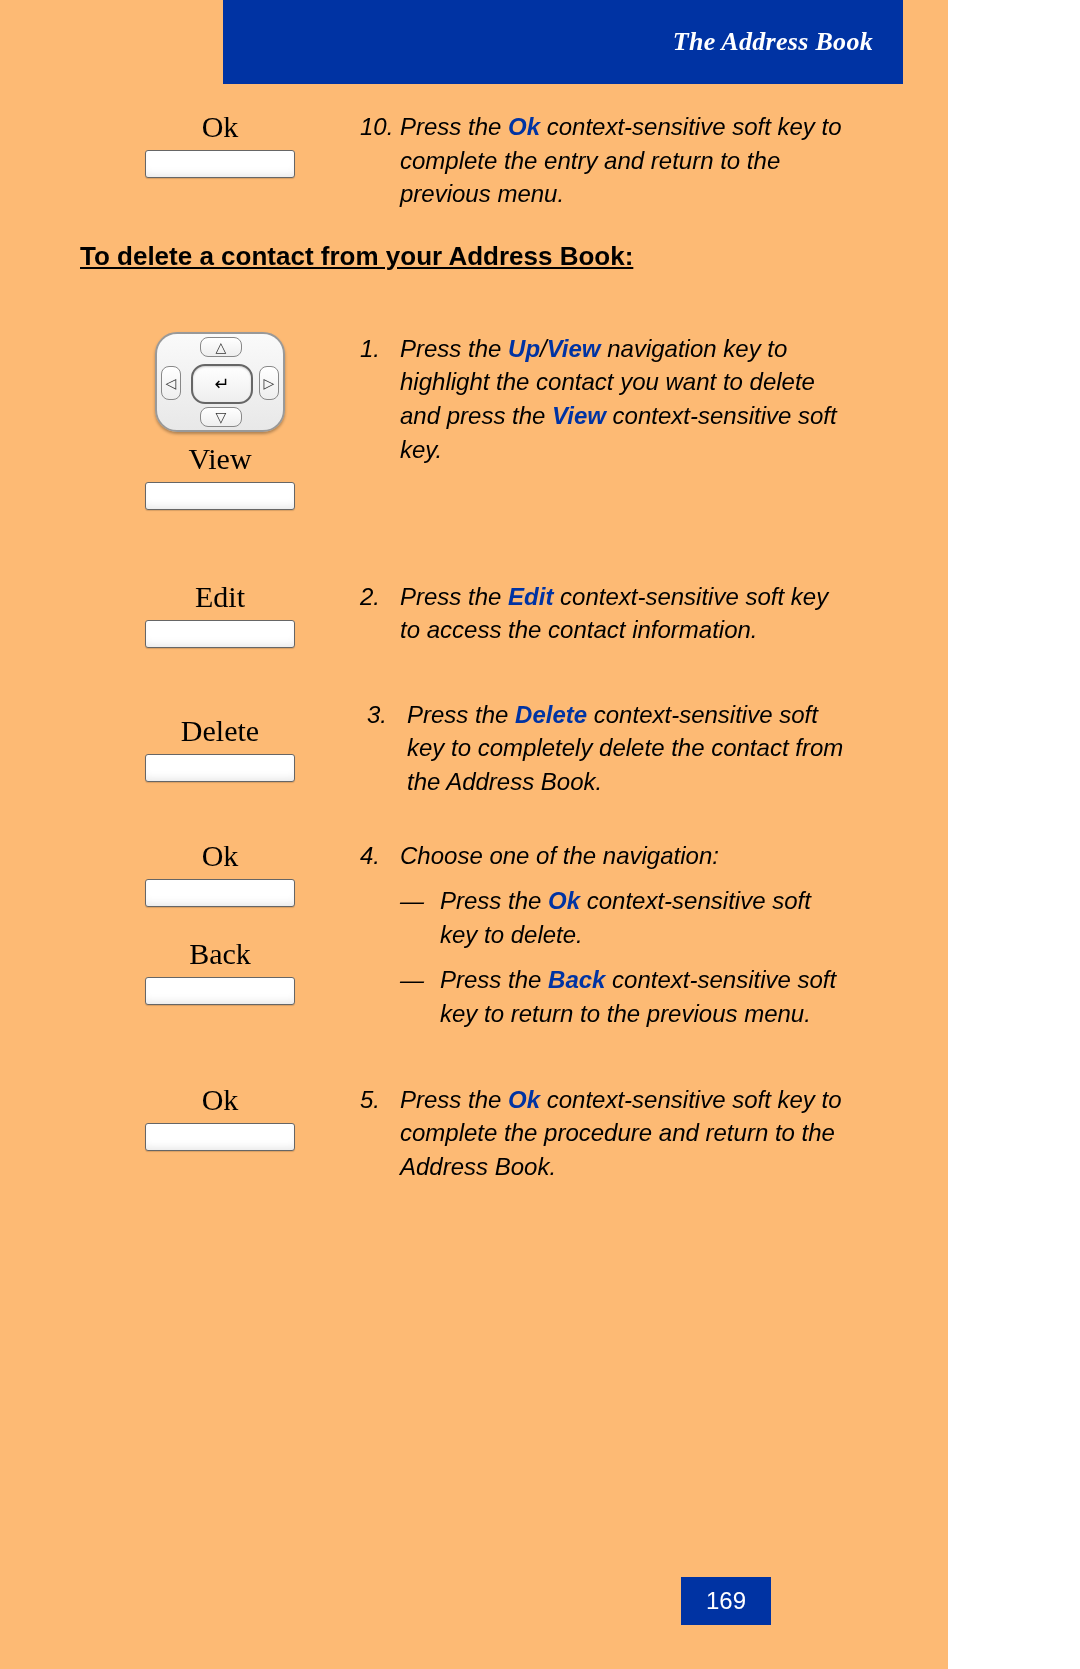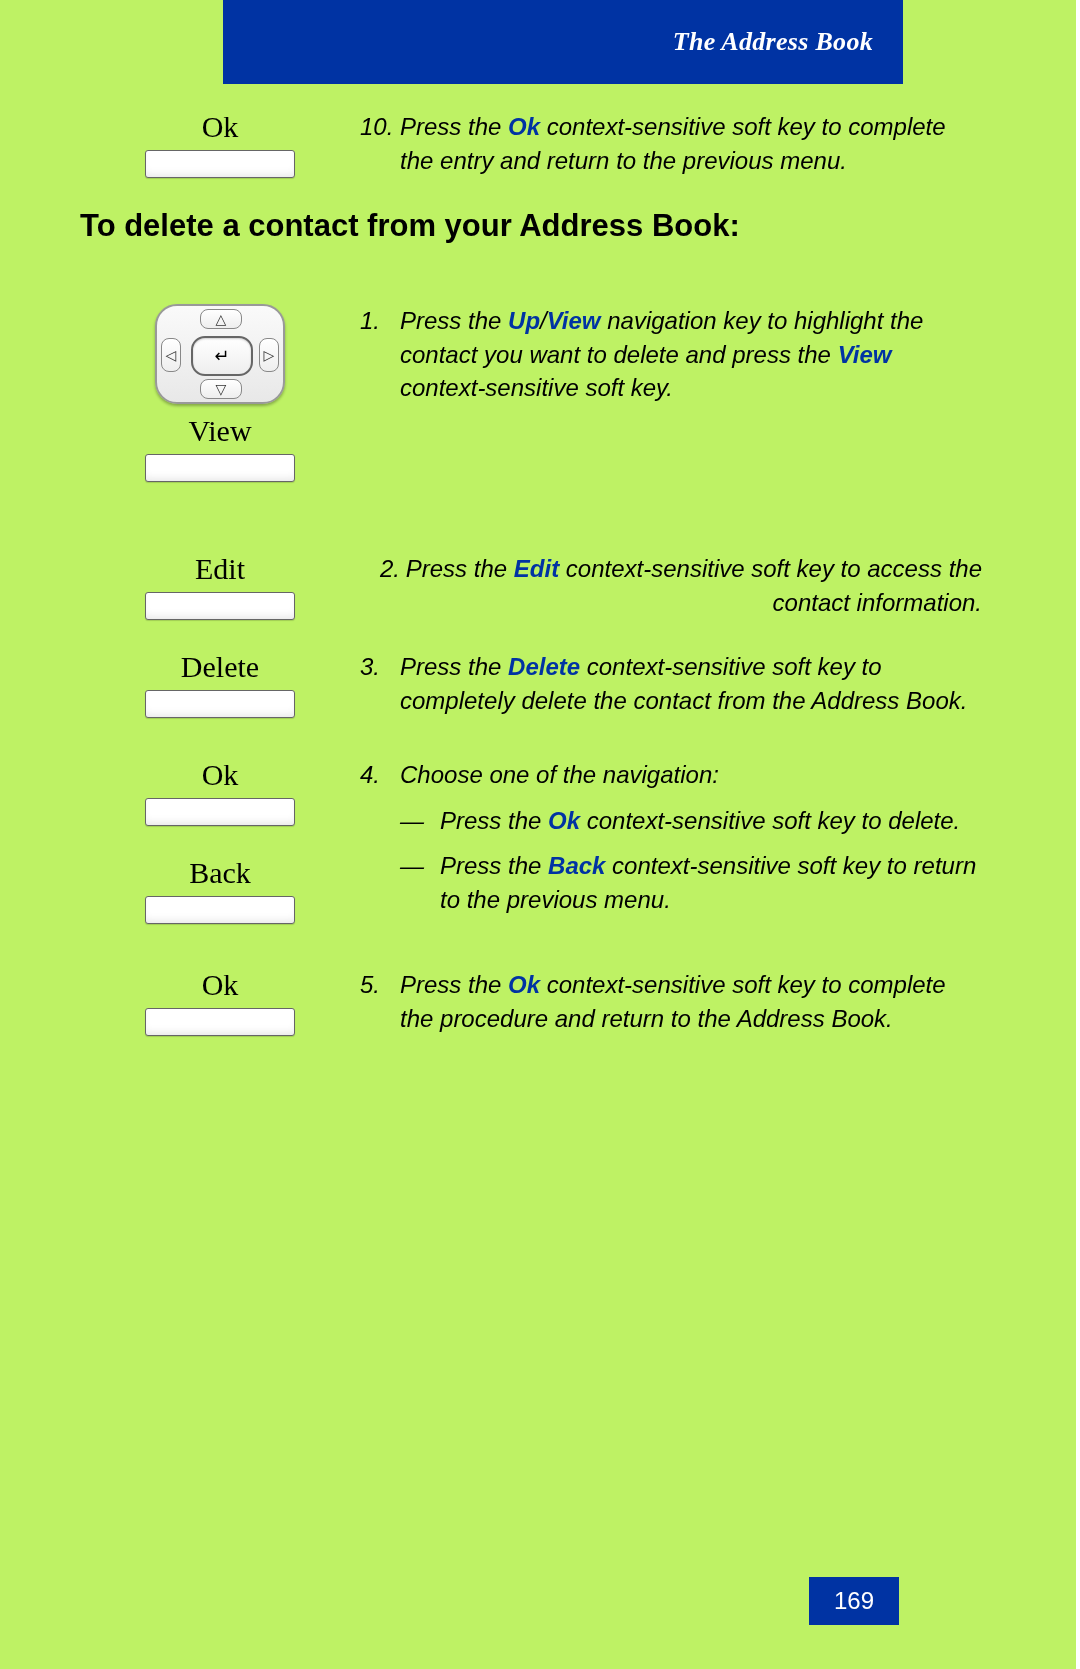--- a/index.html
+++ b/index.html
@@ -3,24 +3,24 @@
 <meta charset="utf-8">
 <style>
   html, body {
     margin: 0;
     padding: 0;
     background: #fff;
     font-family: Arial, Helvetica, sans-serif;
     color: #000;
   }
   .page {
-    width: 1076px;
+    width: 948px;
     height: 1669px;
     position: relative;
-    background: #bef264;
+    background: #fdba74;
     box-sizing: border-box;
   }
 
   
   .header-band {
     position: absolute;
     left: 223px;
     top: 0;
     width: 680px;
     height: 84px;
@@ -95,23 +95,24 @@
     box-shadow: inset 0 -6px 8px -4px #e5e5e5, inset 0 6px 8px -4px #ffffff, 0 1px 1px rgba(0,0,0,0.15);
     box-sizing: border-box;
   }
 
   .key-emph {
     color: #0033A3;
     font-weight: bold;
   }
 
   .section-heading {
-    font-size: 31px;
+    font-size: 26px;
     font-weight: bold;
     margin: 28px 0 60px 0;
+    text-decoration: underline;
   }
 
   .ol-num { display: table-cell; width: 40px; vertical-align: top; }
   .ol-txt { display: table-cell; vertical-align: top; }
   .ol-row { display: table-row; font-style: italic; }
   .ol-tbl { display: table; }
 
   
   .dpad-wrap {
     width: 130px;
@@ -219,38 +220,38 @@
             <div class="ol-row">
           <span class="ol-num">1.</span>
           <span class="ol-txt">
             <span>Press the </span><span class="key-emph">Up</span><span>/</span><span class="key-emph">View</span><span> navigation key to highlight the contact you want to delete and press the </span><span class="key-emph">View</span><span> context-sensitive soft key.</span>
           </span>
         </div>
           </div>
       </div>
     </div>
 
-    <div class="step-row" style="margin-bottom:30px;text-align:right;">
+    <div class="step-row" style="margin-bottom:50px;">
       <div class="left-col">
         <div class="softkey-label">Edit</div>
         <div class="softkey-button"></div>
       </div>
       <div class="right-col">
         <div class="ol-tbl">
             <div class="ol-row">
           <span class="ol-num">2.</span>
           <span class="ol-txt">
             <span>Press the </span><span class="key-emph">Edit</span><span> context-sensitive soft key to access the contact information.</span>
           </span>
         </div>
           </div>
       </div>
     </div>
 
-    <div class="step-row" style="align-items:center;margin-bottom:40px;">
+    <div class="step-row" style="align-items:center;margin-bottom:40px;gap:7px;">
       <div class="left-col">
         <div class="softkey-label">Delete</div>
         <div class="softkey-button"></div>
       </div>
       <div class="right-col">
         <div class="ol-tbl">
             <div class="ol-row">
           <span class="ol-num">3.</span>
           <span class="ol-txt">
             <span>Press the </span><span class="key-emph">Delete</span><span> context-sensitive soft key to completely delete the contact from the Address Book.</span>

